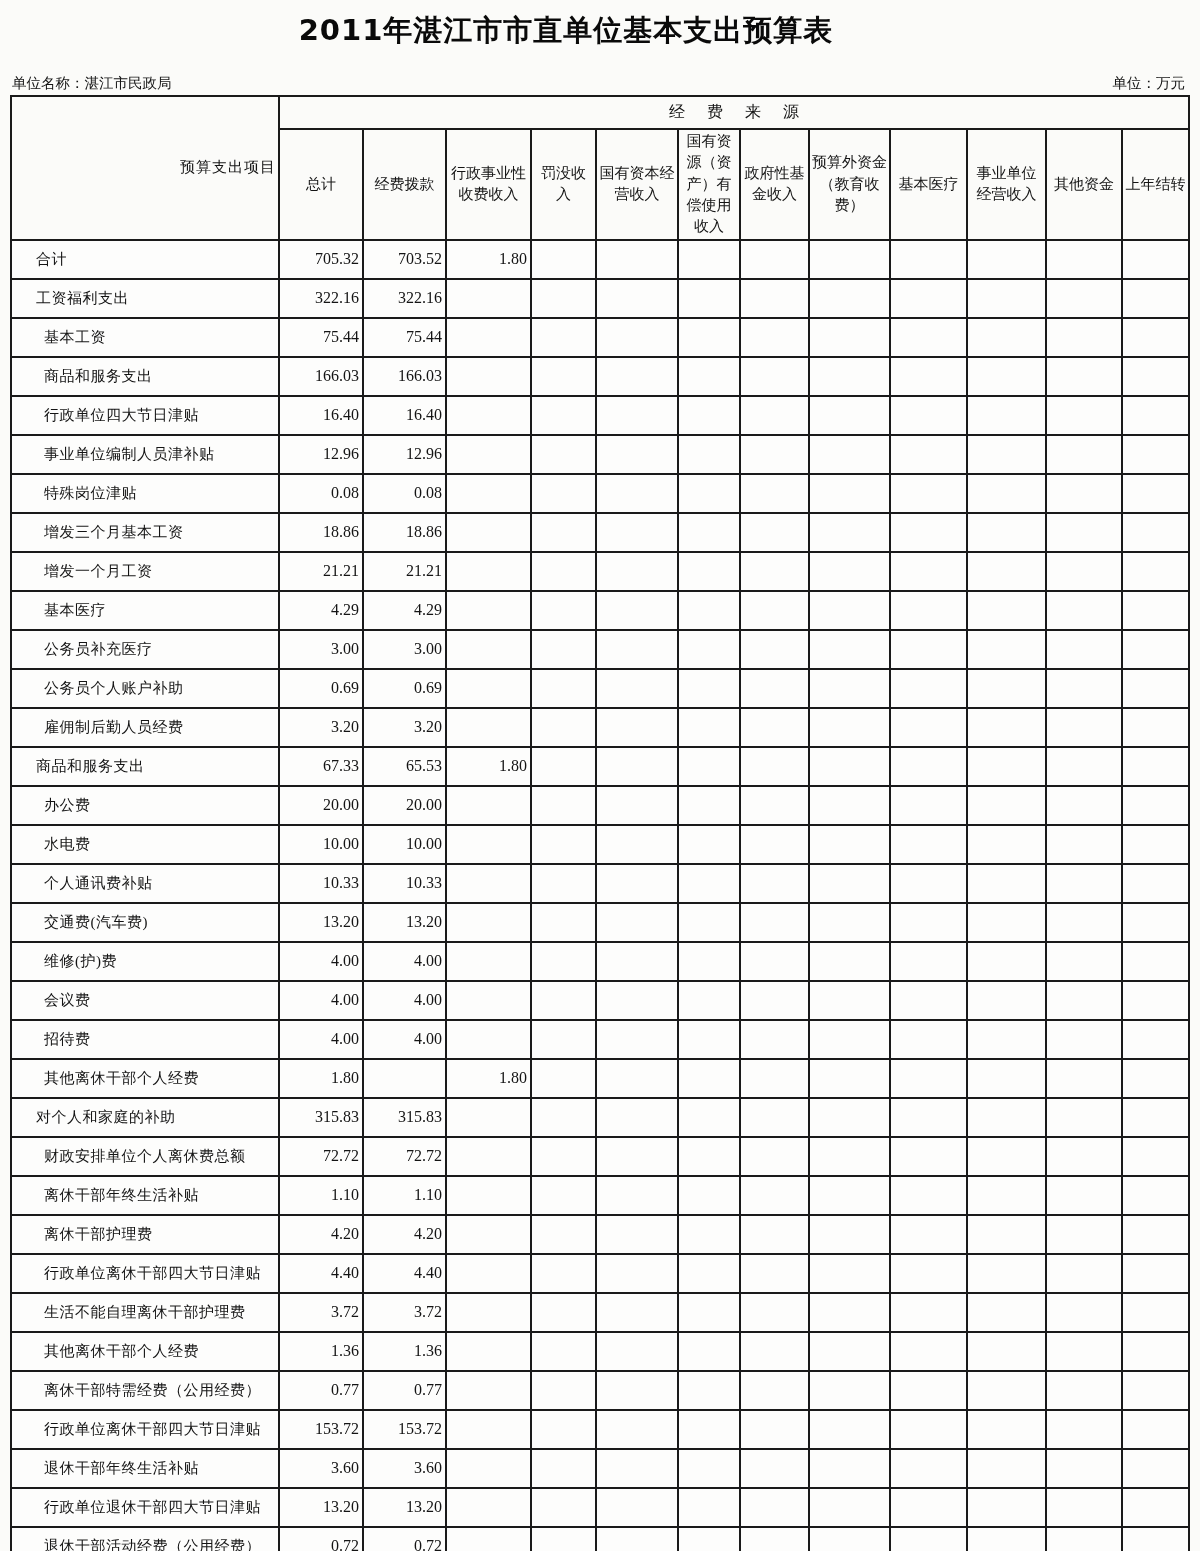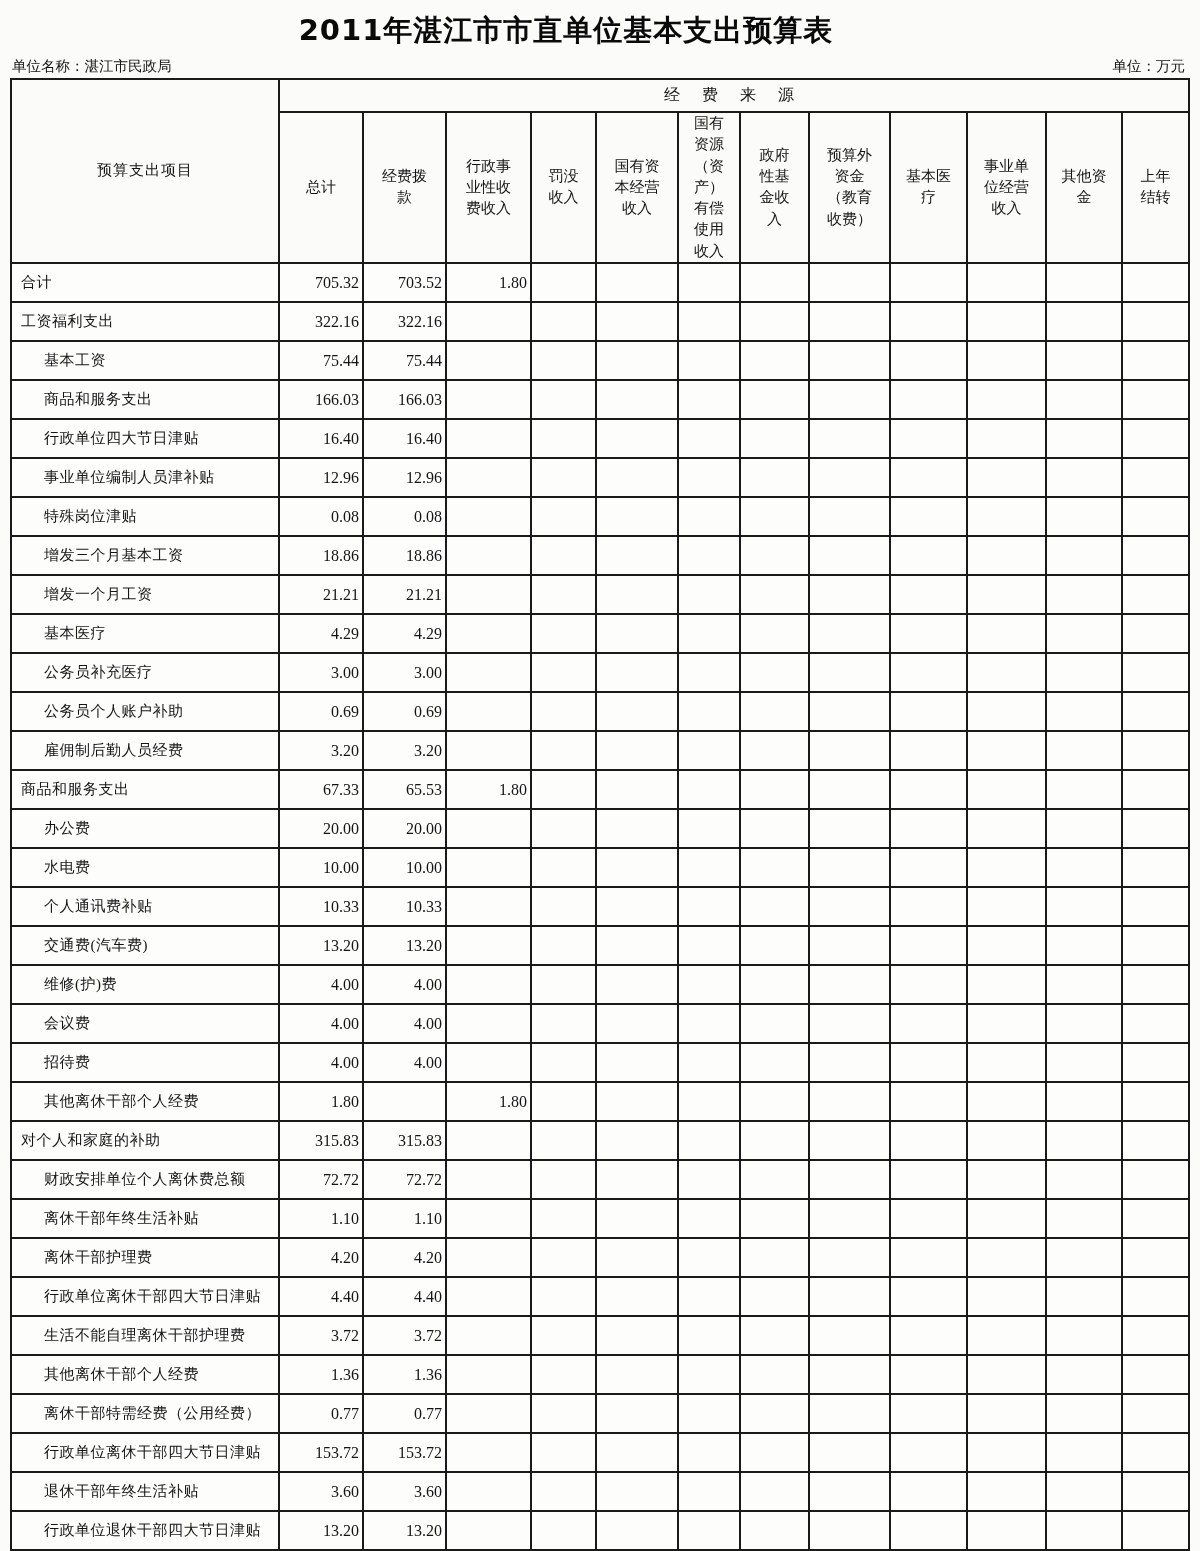--- a/index.html
+++ b/index.html
@@ -13,42 +13,42 @@
   .title {
     margin:0; padding-top:11px;
     text-align:center;
     position:relative; left:-34px;
     font-family:"DejaVu Sans","Liberation Sans",sans-serif;
     font-weight:bold; font-size:29px; letter-spacing:1px;
     color:#0a0a0a;
   }
   .meta {
     display:flex; justify-content:space-between; align-items:flex-start;
-    margin:8px 15px 0 12px;
+    margin:25px 15px 0 12px;
     font-size:14.5px; line-height:1.1;
   }
   .meta span { padding-bottom:2px; }
   table {
     border-collapse:collapse; table-layout:fixed;
     margin:1px 0 0 10px;
     width:1178px;
   }
   th, td { border:2px solid #1a1a1a; overflow:hidden; }
   thead th {
     font-weight:normal; font-size:15px; text-align:center;
-    vertical-align:middle; line-height:1.42; padding:0 12px;
+    vertical-align:middle; line-height:1.42; padding:0 2px;
   }
   th.group {
     height:31px; font-size:16px;
     letter-spacing:22px; padding-left:24px;
   }
   tr.colhdrs th { height:109px; }
-  th.corner { font-size:15px; letter-spacing:1px; }
+  th.corner { font-size:15px; letter-spacing:1px;text-align:right; }
   tbody td { height:35px; font-size:15px; vertical-align:middle; background:#fdfdfc; }
-  td.item { text-align:left; padding-left:9px; letter-spacing:0.5px; }
+  td.item { text-align:left; padding-left:24px; letter-spacing:0.5px; }
   td.item.ind { padding-left:32px; }
   td.num { text-align:right; padding-right:3px; font-size:16px; }
 </style>
 </head>
 <body>
 
 <div class="page">
 
   <h1 class="title">2011年湛江市市直单位基本支出预算表</h1>
 

